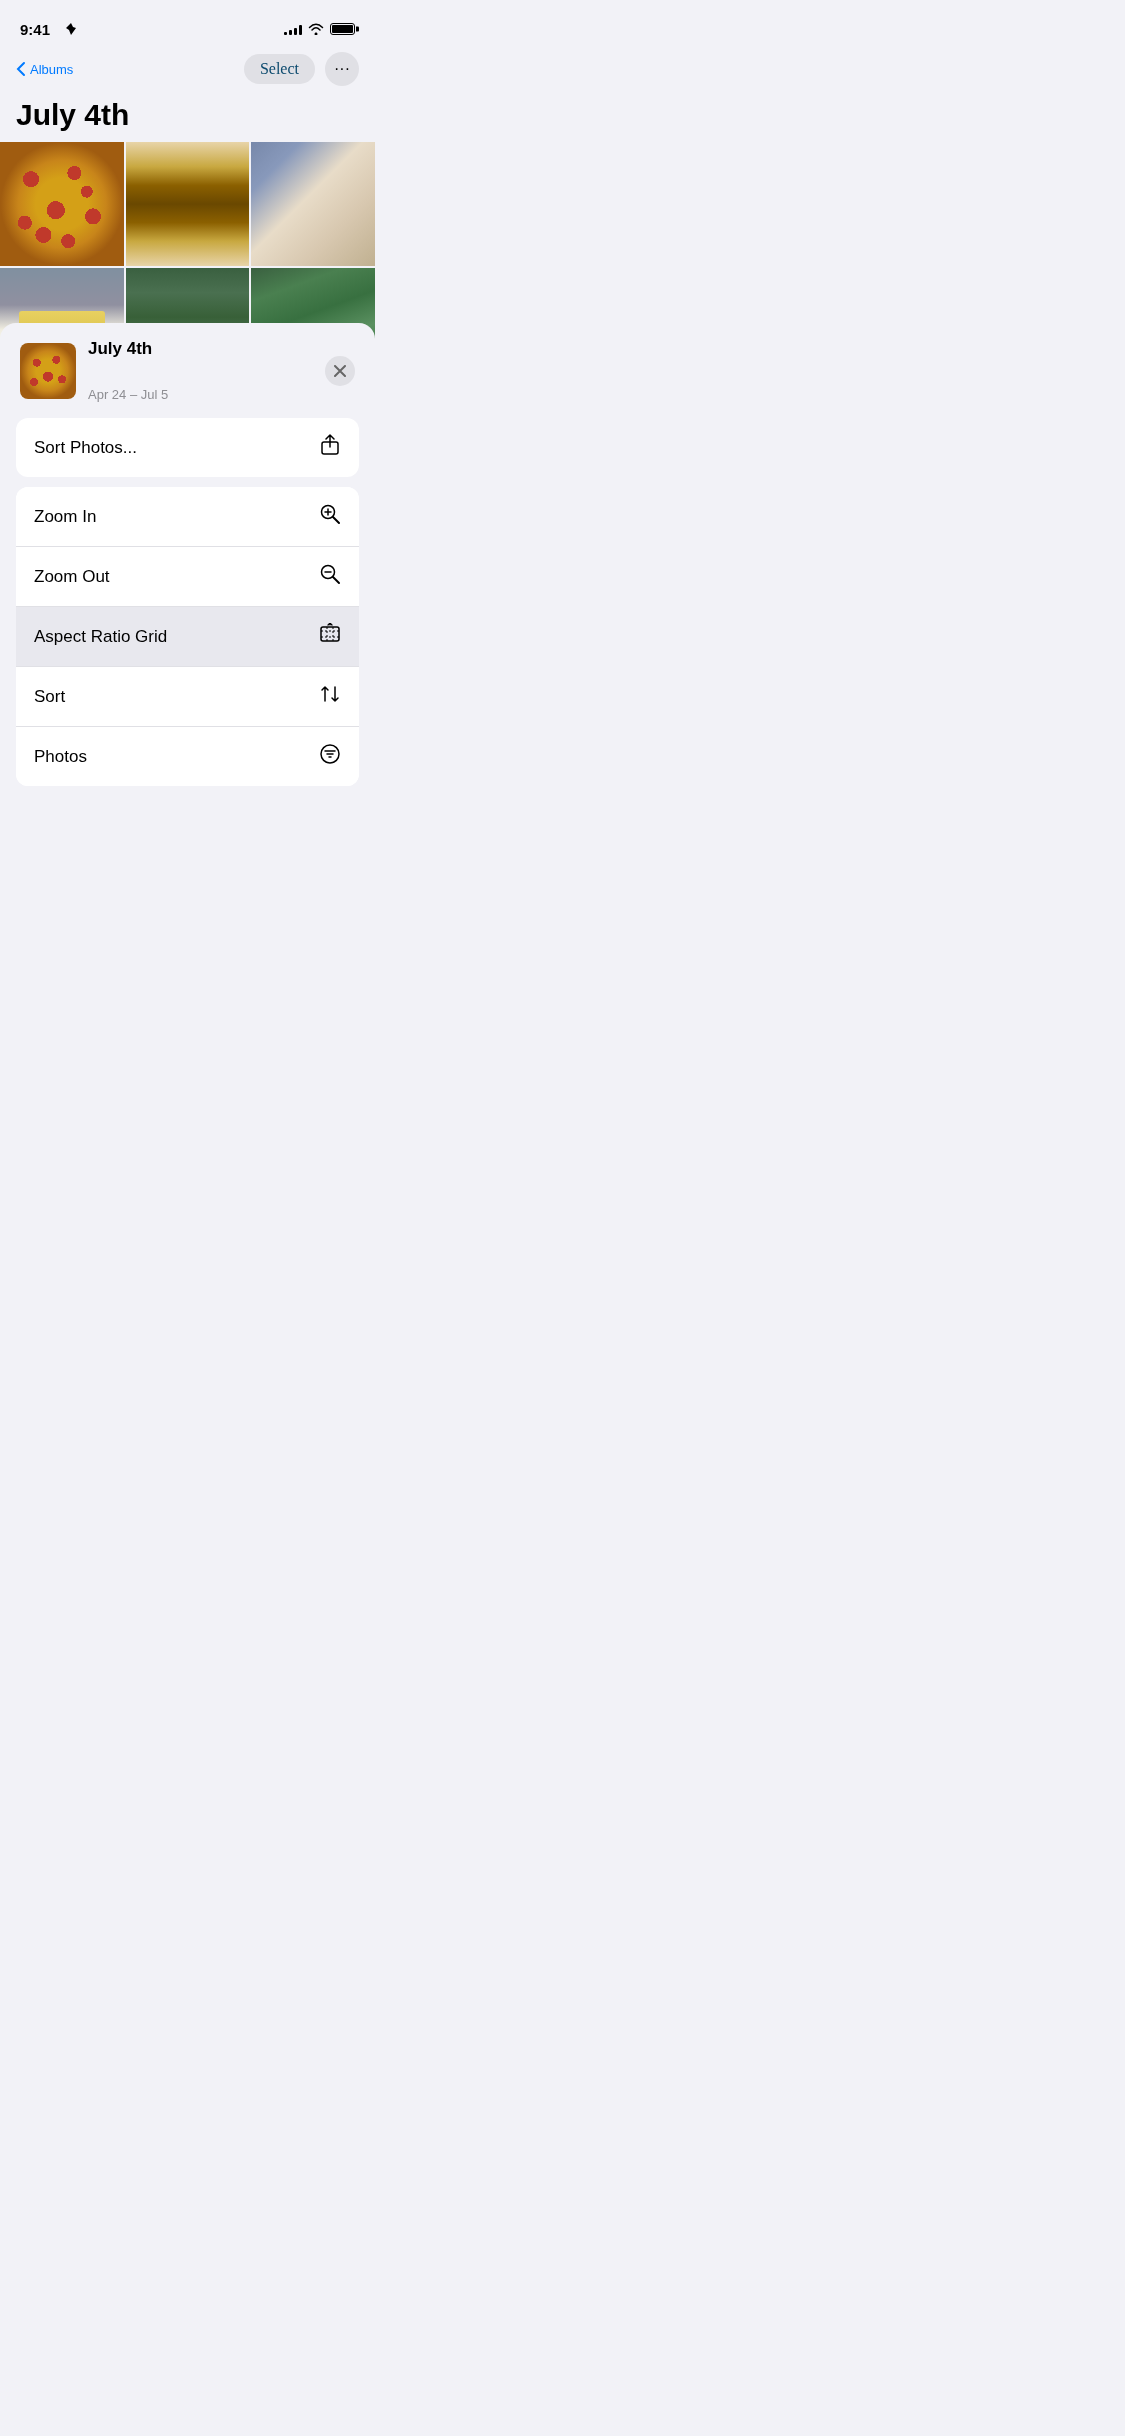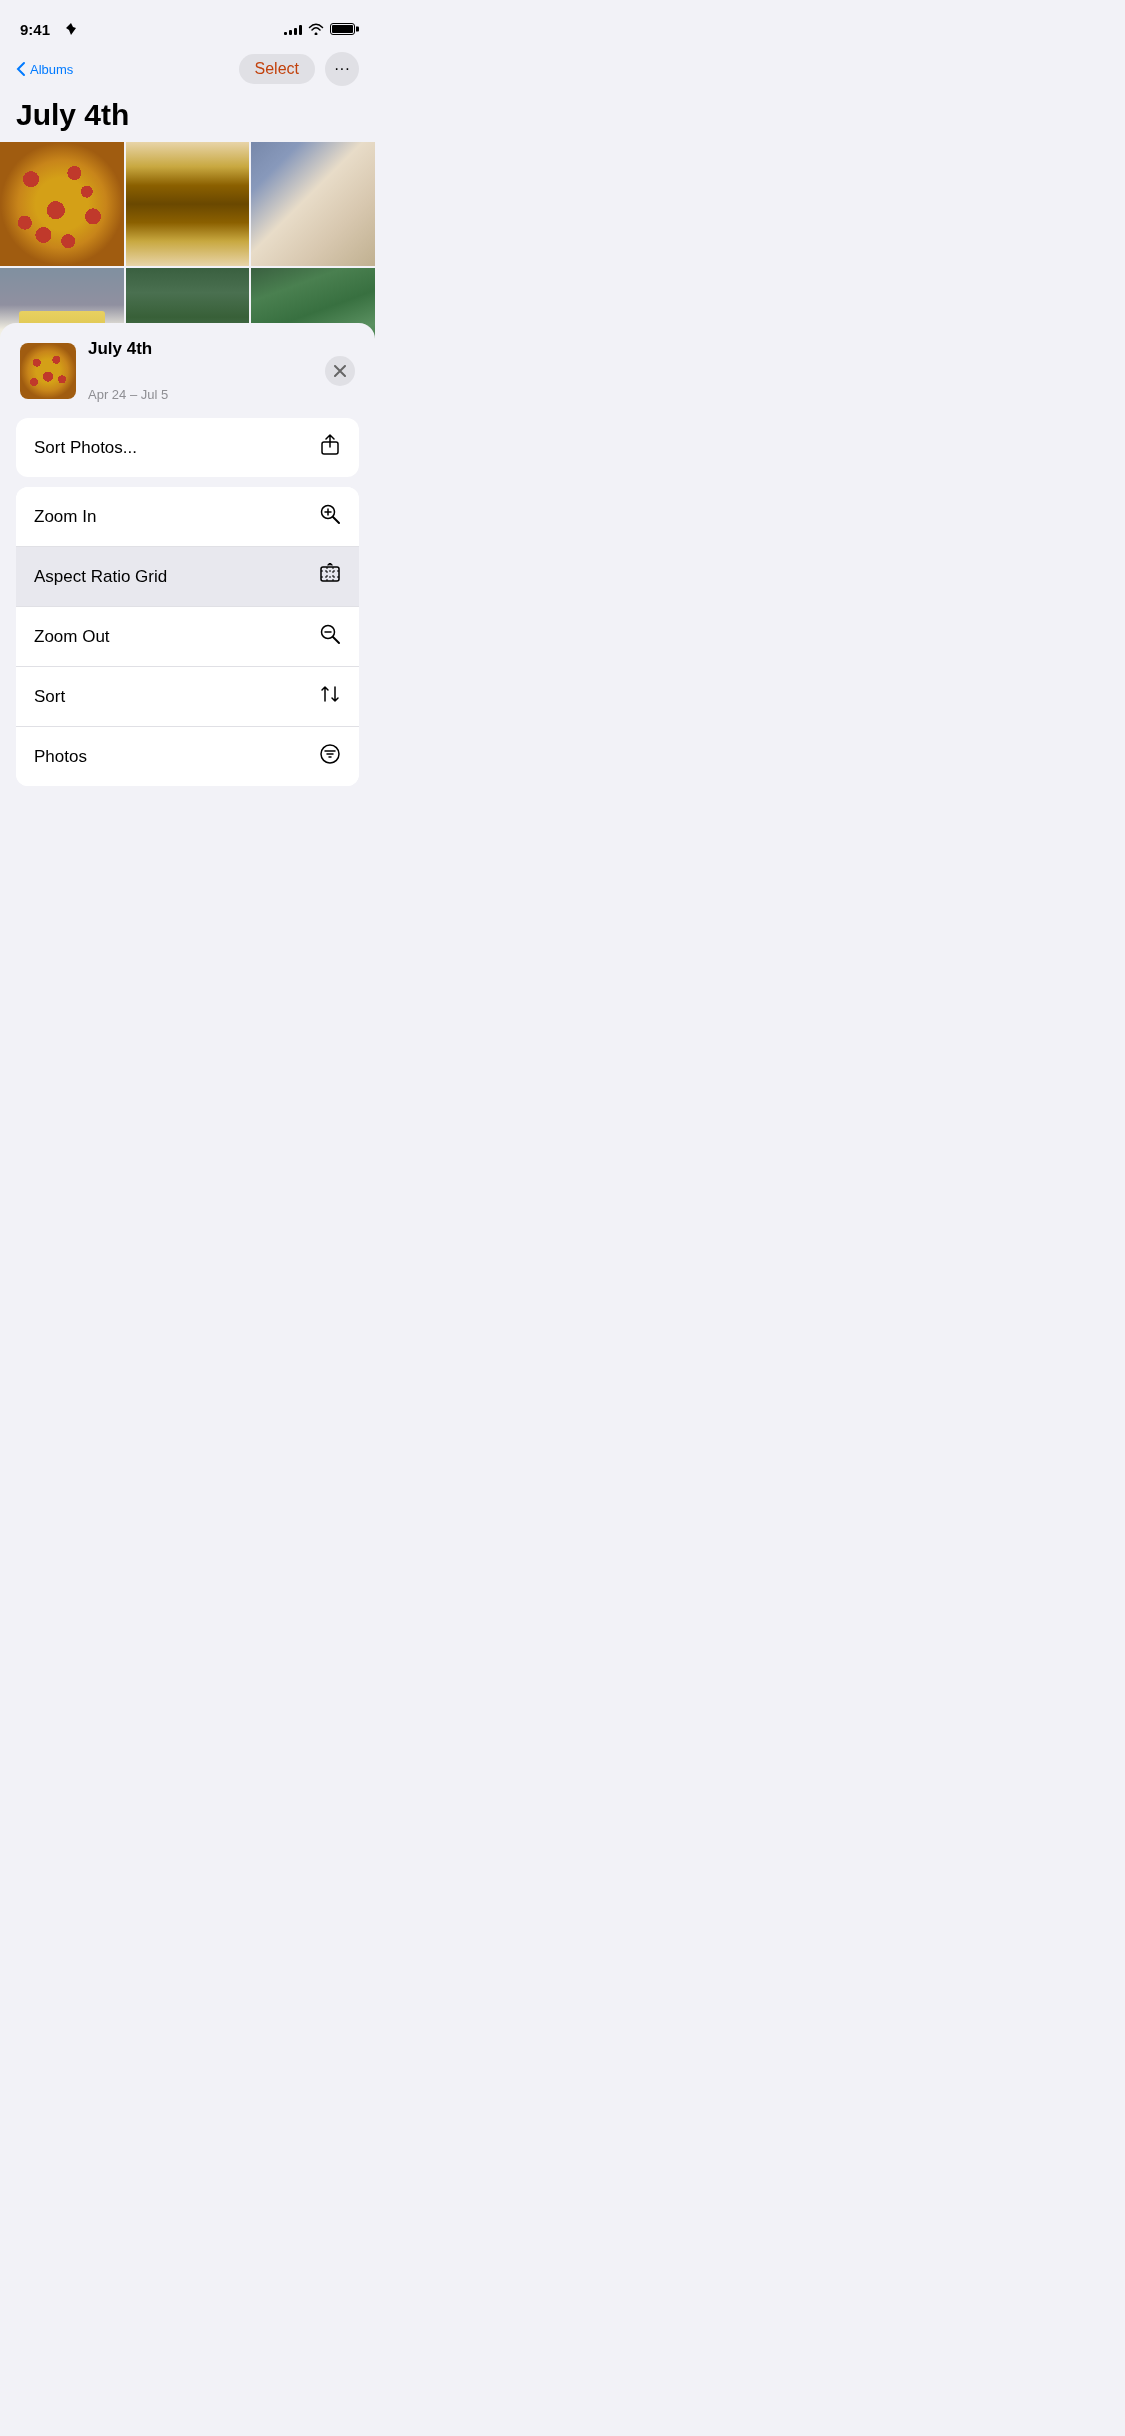--- a/index.html
+++ b/index.html
@@ -104,22 +104,23 @@
       gap: 10px;
       align-items: center;
     }
 
     .select-button {
       background: #e0e0e5;
       border: none;
       border-radius: 20px;
       padding: 6px 16px;
       font-size: 16px;
-      color: #c2410c;
+      color: #0c4a6e;
       cursor: pointer;
+      font-family: Liberation Serif, serif;
     }
 
     .more-button {
       background: #e0e0e5;
       border: none;
       border-radius: 50%;
       width: 34px;
       height: 34px;
       font-size: 16px;
       color: #000;
@@ -399,44 +400,44 @@
     <div class="menu-item">
       <span class="menu-item-label">Zoom In</span>
       <span class="menu-item-icon">
         <svg width="22" height="22" viewBox="0 0 22 22">
           <circle cx="9" cy="9" r="6.5" fill="none" stroke="#000" stroke-width="1.5"></circle>
           <path d="M14 14 L20 20" stroke="#000" stroke-width="2" stroke-linecap="round"></path>
           <path d="M9 6 L9 12 M6 9 L12 9" stroke="#000" stroke-width="1.5" stroke-linecap="round"></path>
         </svg>
       </span>
     </div>
+    <div class="menu-item">
+      <span class="menu-item-label">Zoom Out</span>
+      <span class="menu-item-icon">
+        <svg width="22" height="22" viewBox="0 0 22 22">
+          <circle cx="9" cy="9" r="6.5" fill="none" stroke="#000" stroke-width="1.5"></circle>
+          <path d="M14 14 L20 20" stroke="#000" stroke-width="2" stroke-linecap="round"></path>
+          <path d="M6 9 L12 9" stroke="#000" stroke-width="1.5" stroke-linecap="round"></path>
+        </svg>
+      </span>
+    </div>
     <div class="menu-item highlighted">
       <span class="menu-item-label">Aspect Ratio Grid</span>
       <span class="menu-item-icon">
         <svg width="22" height="22" viewBox="0 0 22 22">
           <rect x="2" y="4" width="18" height="14" rx="2" fill="none" stroke="#000" stroke-width="1.5"></rect>
           <path d="M2 8 L20 8" stroke="#000" stroke-width="1" stroke-dasharray="2,2"></path>
           <path d="M2 14 L20 14" stroke="#000" stroke-width="1" stroke-dasharray="2,2"></path>
           <path d="M8 4 L8 18" stroke="#000" stroke-width="1" stroke-dasharray="2,2"></path>
           <path d="M14 4 L14 18" stroke="#000" stroke-width="1" stroke-dasharray="2,2"></path>
           <path d="M11 2 L11 0 M9 2 L11 0 L13 2" fill="none" stroke="#000" stroke-width="1.2" stroke-linecap="round"></path>
         </svg>
       </span>
     </div>
     <div class="menu-item">
-      <span class="menu-item-label">Zoom Out</span>
-      <span class="menu-item-icon">
-        <svg width="22" height="22" viewBox="0 0 22 22">
-          <circle cx="9" cy="9" r="6.5" fill="none" stroke="#000" stroke-width="1.5"></circle>
-          <path d="M14 14 L20 20" stroke="#000" stroke-width="2" stroke-linecap="round"></path>
-          <path d="M6 9 L12 9" stroke="#000" stroke-width="1.5" stroke-linecap="round"></path>
-        </svg>
-      </span>
-    </div>
-    <div class="menu-item">
       <span class="menu-item-label">Sort</span>
       <span class="menu-item-icon">
         <svg width="22" height="22" viewBox="0 0 22 22">
           <path d="M6 4 L6 18 M3 7 L6 4 L9 7" fill="none" stroke="#000" stroke-width="1.5" stroke-linecap="round" stroke-linejoin="round"></path>
           <path d="M16 4 L16 18 M13 15 L16 18 L19 15" fill="none" stroke="#000" stroke-width="1.5" stroke-linecap="round" stroke-linejoin="round"></path>
         </svg>
       </span>
     </div>
     <div class="menu-item">
       <span class="menu-item-label">Photos</span>

